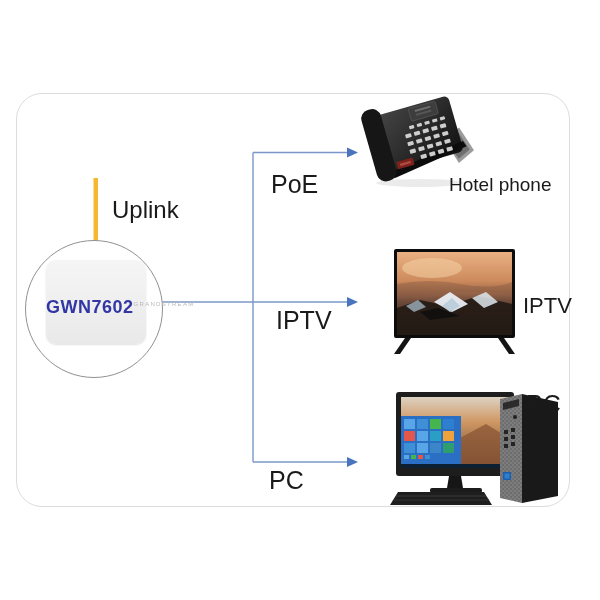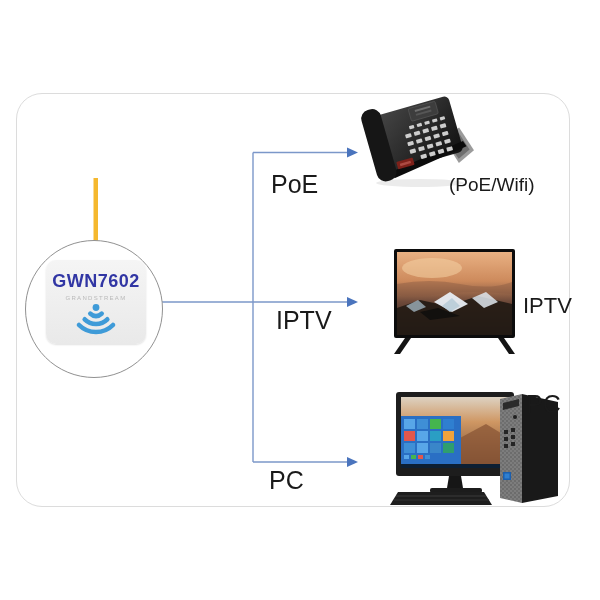--- a/index.html
+++ b/index.html
@@ -13,21 +13,21 @@
   }
   svg.overlay{position:absolute;left:0;top:0;z-index:1;pointer-events:none;}
   .ap-circle{
     position:absolute;left:25px;top:240px;width:136px;height:136px;
     border:1.5px solid #919191;border-radius:50%;background:#ffffff;z-index:2;
   }
   .ap-box{
     position:absolute;left:46px;top:260px;width:100px;height:84px;
     border-radius:10px;background:linear-gradient(180deg,#f5f5f5,#e9e9e9);
     box-shadow:0 1px 2px rgba(0,0,0,0.12);z-index:3;
-    display:flex;flex-direction:column;align-items:center;
+    display:flex;flex-direction:row;align-items:center;
   }
   .ap-model{margin-top:11px;font-size:18px;font-weight:bold;color:#3136a4;letter-spacing:0.5px;}
   .ap-brand{margin-top:3px;font-size:6px;letter-spacing:1.3px;color:#b9b9b9;}
   .ap-wifi{margin-top:1px;}
   .lbl{position:absolute;z-index:4;white-space:nowrap;}
   .lbl-uplink{left:112px;top:196px;font-size:24px;}
   .lbl-poe{left:271px;top:170px;font-size:25px;}
   .lbl-iptv-branch{left:276px;top:306px;font-size:25px;}
   .lbl-pc-branch{left:269px;top:466px;font-size:25px;}
   .lbl-phone{left:449px;top:171px;font-size:19px;line-height:28px;white-space:nowrap;}
@@ -72,26 +72,27 @@
         <g fill="none" stroke="#3f9bd8" stroke-width="4.6" stroke-linecap="round">
           <path d="M20.3 28.3 A 8 8 0 0 1 31.7 28.3"></path>
           <path d="M14.7 22.7 A 16 16 0 0 1 37.3 22.7"></path>
           <path d="M9 17 A 24 24 0 0 1 43 17"></path>
         </g>
         <circle cx="26" cy="34.5" r="3.4" fill="#3f9bd8"></circle>
       </g>
     </svg>
   </div>
 
+  <div class="lbl lbl-uplink">Uplink</div>
   <div class="lbl lbl-poe">PoE</div>
   <div class="lbl lbl-iptv-branch">IPTV</div>
   <div class="lbl lbl-pc-branch">PC</div>
 
   <div class="lbl lbl-phone">
-    <div>(PoE/Wifi)</div>
+    <div>Hotel phone</div>
   </div>
   <div class="lbl lbl-iptv-end">IPTV</div>
   <div class="lbl lbl-pc-end">PC</div>
 
   <svg class="devimg dev-phone" width="122" height="96" viewBox="0 0 122 96">
     <defs>
       <linearGradient id="phB" x1="0" y1="0" x2="1" y2="1">
         <stop offset="0" stop-color="#474747"></stop>
           <stop offset="1" stop-color="#101010"></stop>
       </linearGradient>

